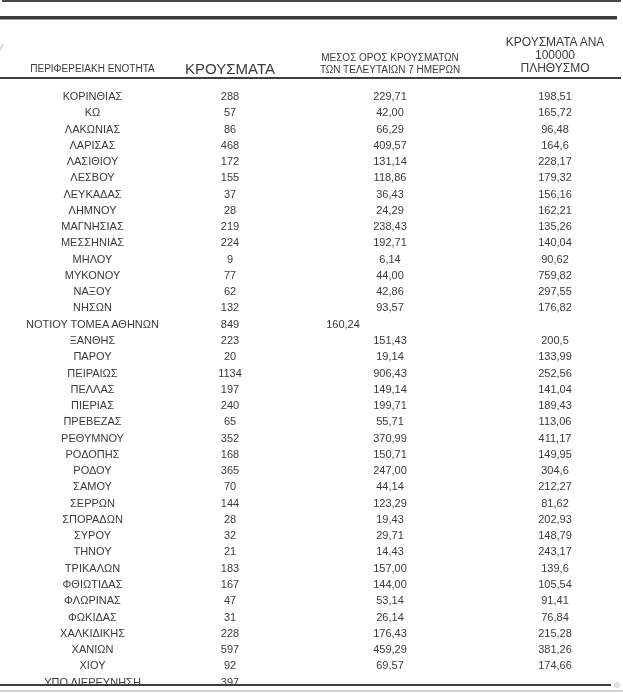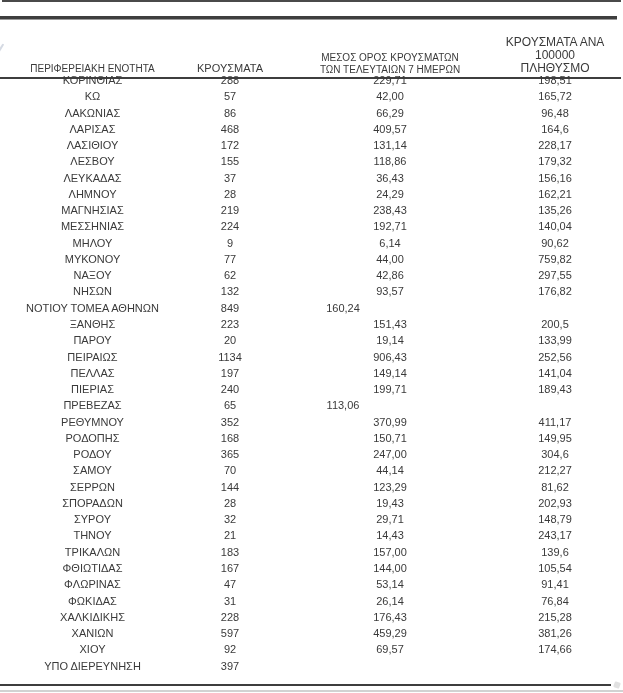--- a/index.html
+++ b/index.html
@@ -27,26 +27,26 @@
     background:#dadada;opacity:.8;transform:rotate(20deg);border-radius:1px;
   }
 
   
   .thead{
     position:absolute;top:41px;left:0;width:623px;height:36px;
     display:flex;align-items:flex-end;
   }
   .hcell{text-align:center;box-sizing:border-box;padding-bottom:2px;}
   .hc1{width:185px;font-size:10px;line-height:13px;}
-  .hc2{width:90px;font-size:11px;line-height:13px;}
+  .hc2{width:90px;font-size:15px;line-height:13px;}
   .hc3{width:212px;font-size:10px;line-height:11.5px;padding-left:18px;}
   .hc4{width:136px;font-size:12px;line-height:13px;}
 
   
-  .tbody{position:absolute;top:72px;left:0;width:623px;}
+  .tbody{position:absolute;top:88px;left:0;width:623px;}
   .row{display:flex;height:16.27px;line-height:16.27px;font-size:11px;}
   .cell{text-align:center;box-sizing:border-box;overflow:hidden;white-space:nowrap;}
   .c1{width:185px;}
   .c2{width:90px;}
   .c3{width:212px;padding-left:18px;}
   .c4{width:136px;padding-right:0;}
 </style>
 </head>
 <body>
 
@@ -187,20 +187,21 @@
       </div>
       <div class="row">
         <div class="cell c1">ΠΙΕΡΙΑΣ</div>
         <div class="cell c2">240</div>
         <div class="cell c3">199,71</div>
         <div class="cell c4">189,43</div>
       </div>
       <div class="row">
         <div class="cell c1">ΠΡΕΒΕΖΑΣ</div>
         <div class="cell c2">65</div>
+        <div class="cell c3">55,71</div>
         <div class="cell c4">113,06</div>
       </div>
       <div class="row">
         <div class="cell c1">ΡΕΘΥΜΝΟΥ</div>
         <div class="cell c2">352</div>
         <div class="cell c3">370,99</div>
         <div class="cell c4">411,17</div>
       </div>
       <div class="row">
         <div class="cell c1">ΡΟΔΟΠΗΣ</div>

